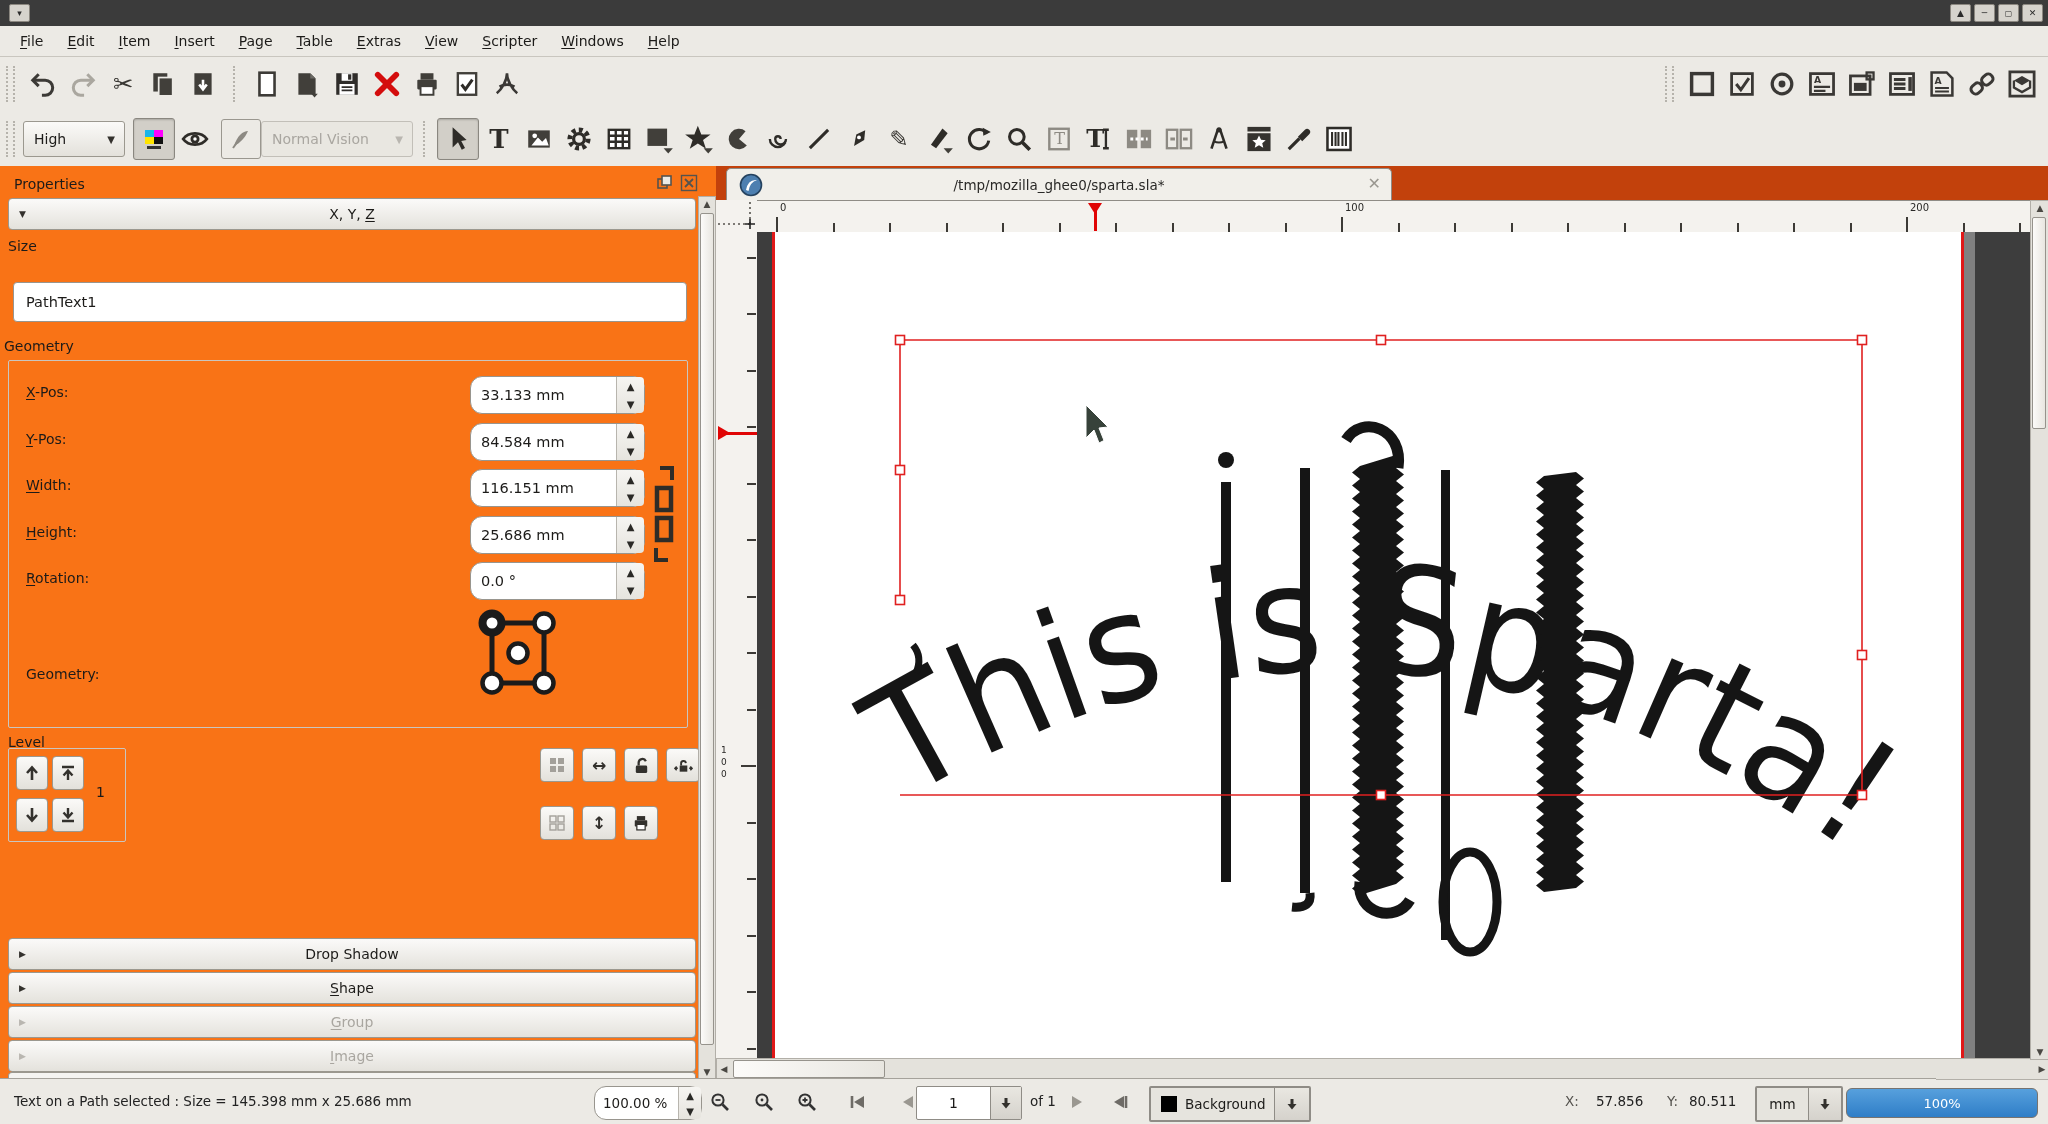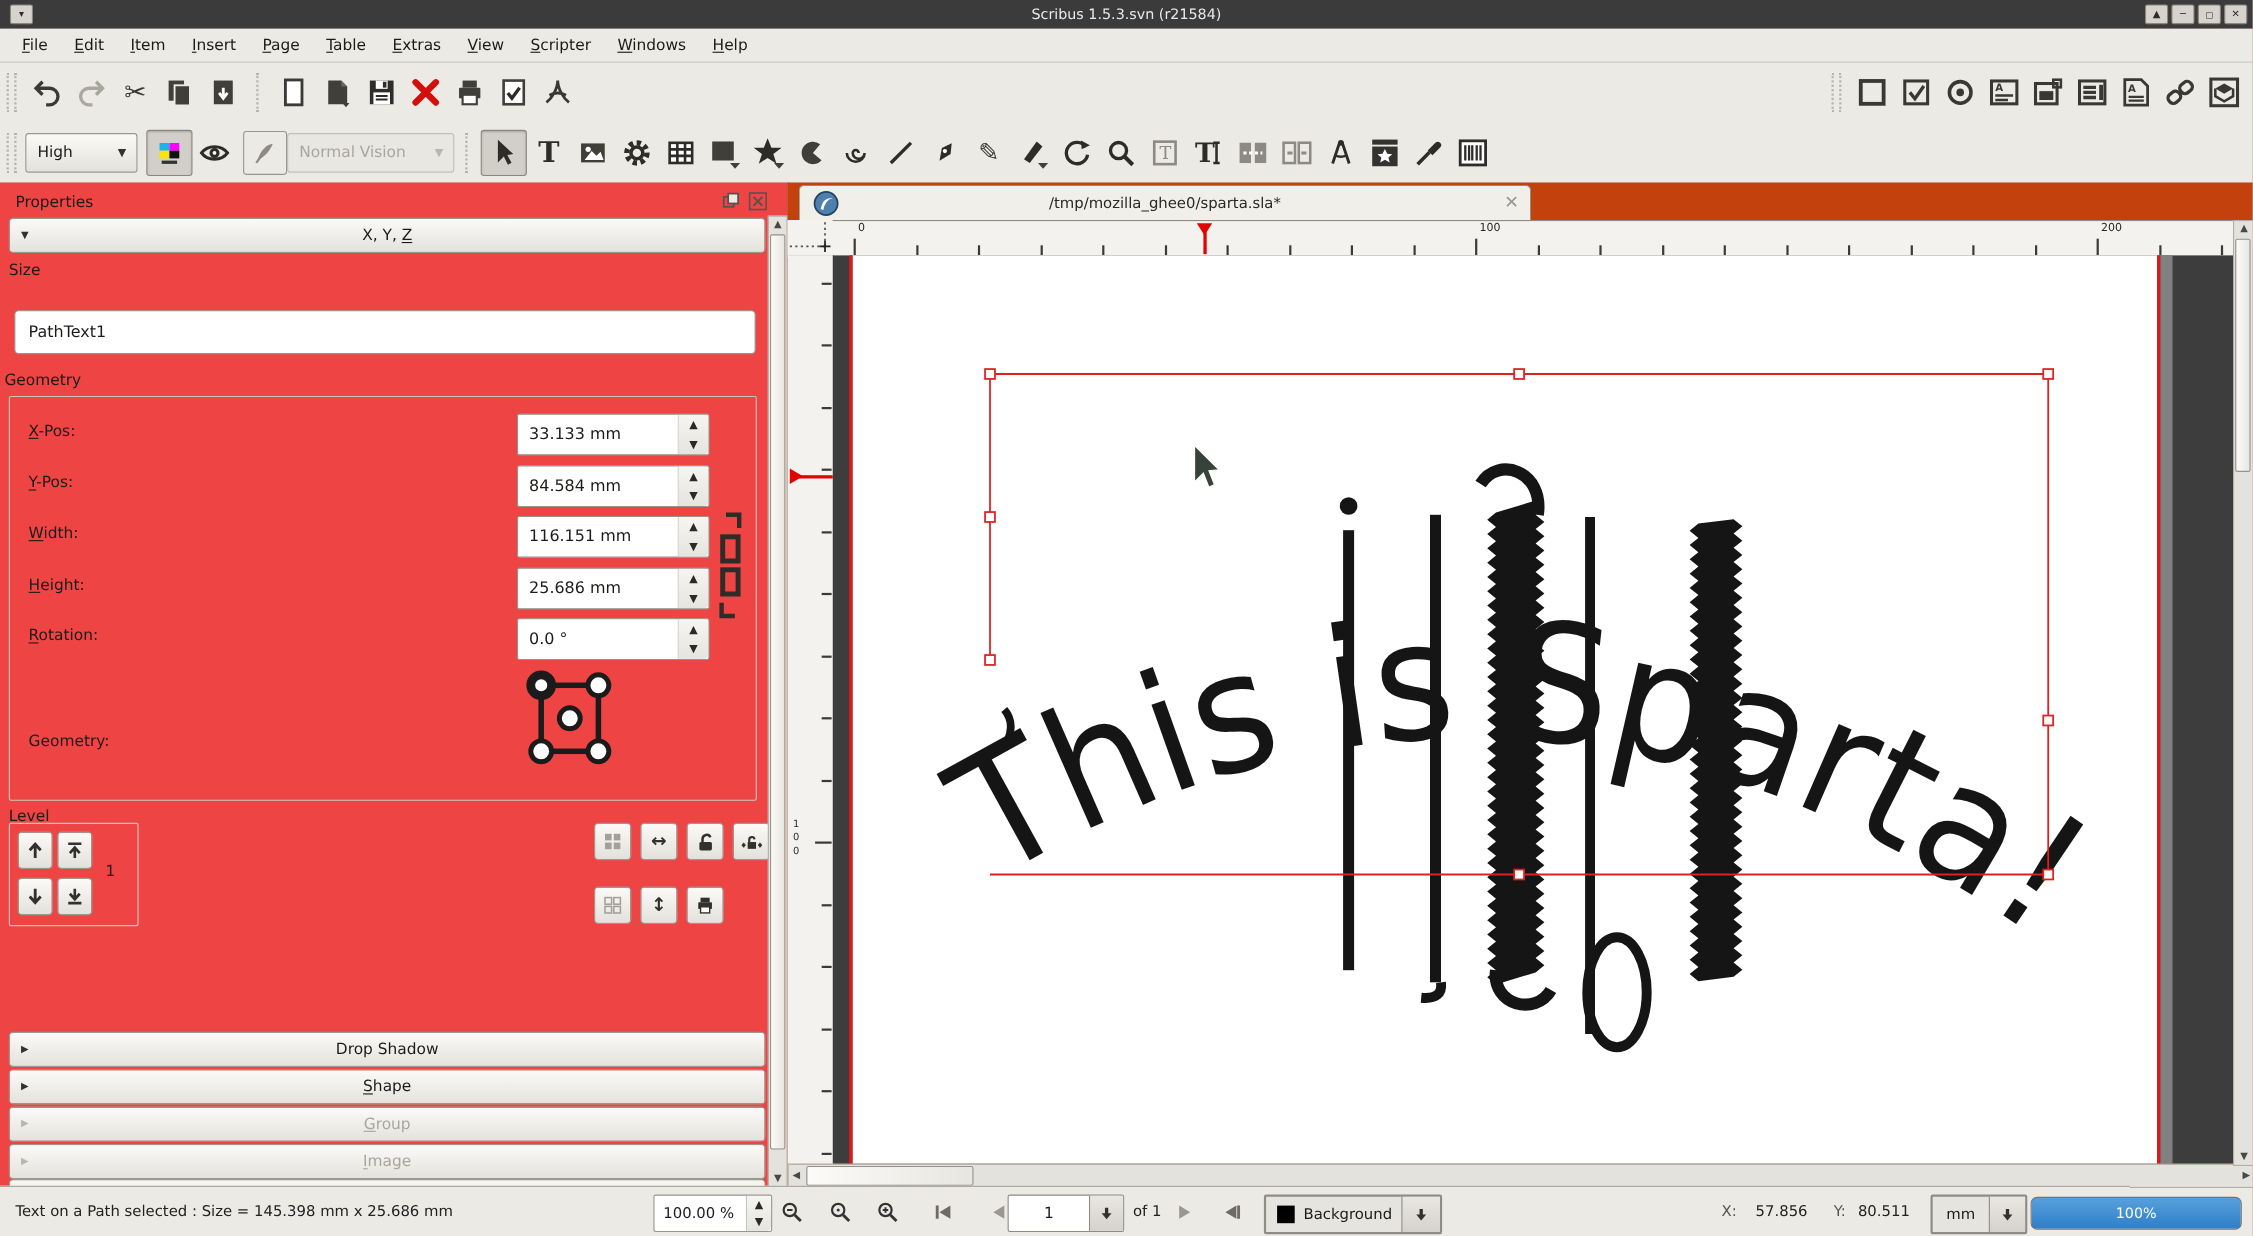--- a/index.html
+++ b/index.html
@@ -28,30 +28,30 @@
   .pressedbox{background:#d2cfc8;border:1px solid #8a8780;border-radius:3px;box-shadow:inset 0 1px 2px rgba(0,0,0,.2)}
   .framedbox{border:1px solid #9a978f;border-radius:3px}
   .combo{height:34px;background:linear-gradient(#fbfaf8,#e3e1db);border:1px solid #9b988f;border-radius:3px;
          display:flex;align-items:center;font-size:14px;position:relative}
   .combo .ctext{padding:0 10px;flex:1}
   .combo .carrow{width:26px;text-align:center;font-size:10px;color:#33312d}
   .combo.disabled{background:#e9e7e1;border-color:#c2bfb8;color:#a9a6a0}
   .combo.disabled .carrow{color:#b9b6b0}
   .glyph{color:#3a3834}
   
-  #props{left:0;top:166px;width:716px;height:912px;border-right:1px solid #96938c;background:#ef4444}
+  #props{left:0;top:166px;width:716px;height:912px;border-right:1px solid #96938c;background:#f97316}
   #props .ptitle{position:absolute;left:14px;top:10px;font-size:14px}
   .xhead{position:absolute;left:8px;width:686px;height:30px;background:linear-gradient(#fbfaf9,#e4e2dc);
          border:1px solid #9b988f;border-radius:4px;display:flex;align-items:center;justify-content:center;font-size:14px}
   .xhead .tri{position:absolute;left:10px;font-size:9px;color:#33312d}
   .xhead.disabled{color:#a9a6a0}
   .xhead.disabled .tri{color:#b9b6b0}
   .plabel{position:absolute;font-size:14px}
   .groupbox{position:absolute;border:1px solid #c9c6c0;border-radius:2px}
-  .spin{position:absolute;height:36px;background:#fff;border:1px solid #98958e;border-radius:2px;display:flex}
+  .spin{position:absolute;height:36px;background:#fff;border:1px solid #98958e;border-radius:12px;display:flex}
   .spin .val{flex:1;display:flex;align-items:center;padding-left:10px;font-size:14.5px}
   .spin .arr{width:27px;border-left:1px solid #b8b5ae;display:flex;flex-direction:column;border-radius:0 4px 4px 0;
              background:linear-gradient(#f6f5f2,#e6e4de)}
   .spin .arr i{flex:1;display:flex;align-items:center;justify-content:center;font-style:normal;font-size:10px;color:#2a2926}
   .sqbtn{position:absolute;width:32px;height:32px;background:linear-gradient(#fbfaf8,#e3e1db);border:1px solid #9b988f;
          border-radius:4px;display:flex;align-items:center;justify-content:center;font-size:15px;color:#33312d}
   .textin{position:absolute;background:#fff;border:1px solid #98958e;border-radius:4px;display:flex;align-items:center;
           padding-left:12px;font-size:14.5px}
   .sliver{position:absolute;left:8px;width:686px;height:6px;border:1px solid #9b988f;border-bottom:none;
           border-radius:4px 4px 0 0;background:#f5f4f1}
@@ -90,21 +90,20 @@
   .navbtn{position:absolute;top:9px;width:28px;height:28px;display:flex;align-items:center;justify-content:center}
   #progress{position:absolute;left:1846px;top:9px;width:190px;height:28px;border:1px solid #767370;border-radius:6px;
             background:linear-gradient(#57a0dd,#2f7ec7);display:flex;align-items:center;justify-content:center;
             color:#fff;font-size:13px}
   .coord{position:absolute;top:14px;font-size:13.5px;color:#222}
 </style>
 </head>
 <body>
 
 <div class="abs" id="titlebar">
-  <div class="wtitle">Scribus 1.5.3.svn (r21584)</div>
   <div class="wbtn" id="winmenu-btn">▾</div>
   <div id="wincontrols">
     <div class="wbtn">▲</div>
     <div class="wbtn">─</div>
     <div class="wbtn" style="font-size:8px">▢</div>
     <div class="wbtn">✕</div>
   </div>
 </div>
 
 <div class="abs" id="menubar" style="padding-left:8px">

